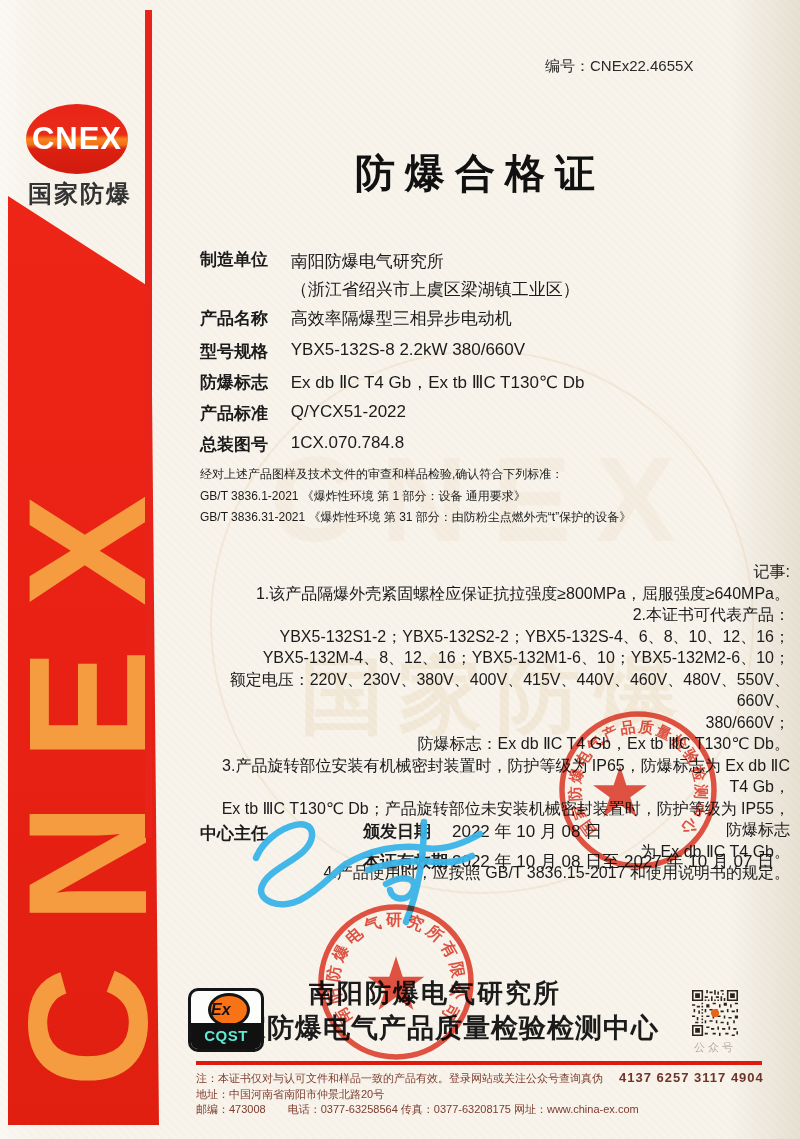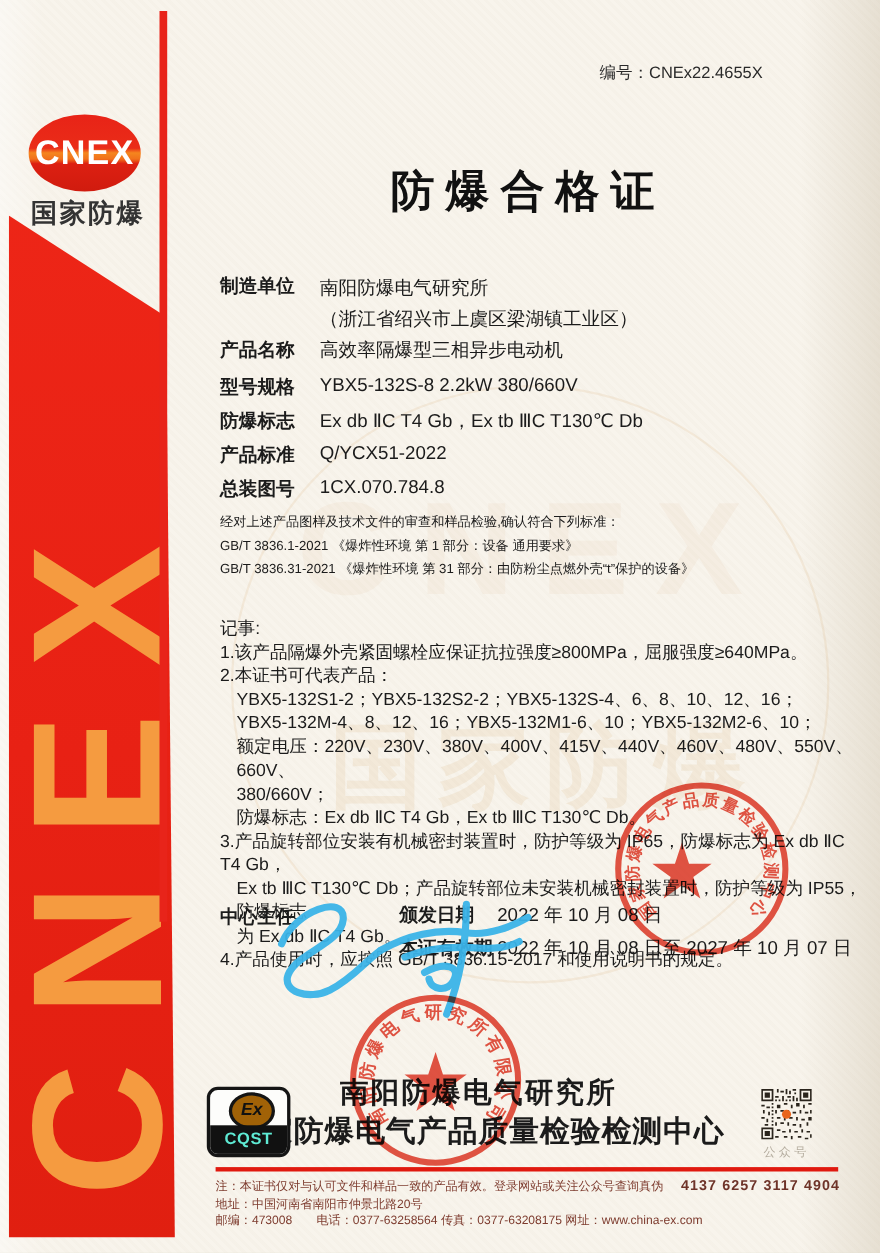--- a/index.html
+++ b/index.html
@@ -32,33 +32,33 @@
   .content{z-index:2;}
   #certno{left:545px;top:57px;font-size:15px;color:#2a2a2a;}
   #title{left:200px;top:146px;width:560px;text-align:center;font-size:40px;font-weight:700;letter-spacing:10px;color:#111;}
   .frow{left:200px;width:575px;font-size:17px;}
   .frow .lab{display:inline-block;width:86px;font-weight:700;vertical-align:top;}
   .frow .val{display:inline-block;vertical-align:top;}
   .mline .val div{line-height:28px;}
   #standards{left:200px;top:464px;width:585px;font-size:12px;}
   #standards p{margin:0;line-height:21.6px;}
   #notes{left:200px;top:561px;width:590px;font-size:16px;}
-  #notes p{margin:0;line-height:21.5px;}
+  #notes p{margin:0;line-height:21.5px;text-align:right;}
   #notes p.ind{padding-left:15px;}
   .signlab{font-size:17px;font-weight:700;}
   .signval{font-size:17px;}
   #orgs{left:190px;top:976px;width:490px;text-align:center;z-index:3;}
   #org1{font-size:26px;font-weight:700;letter-spacing:2px;line-height:34px;}
   #org2{font-size:27px;font-weight:800;letter-spacing:1px;line-height:36px;}
   
   #exmark{left:188px;top:988px;width:70px;height:58px;border:3px solid #151515;border-radius:10px;background:#fdfdfb;overflow:hidden;z-index:3;}
   #exmark .cqst{position:absolute;left:0;right:0;bottom:0;height:26px;background:#111;color:#5eead4;
     font-weight:700;font-size:15px;text-align:center;line-height:26px;letter-spacing:.5px;}
   #exmark .excircle{position:absolute;left:17px;top:2px;width:36px;height:28px;border:3px solid #151515;border-radius:50%;
-    text-align:center;line-height:28px;font-size:16px;font-weight:700;font-style:italic;color:#111;background:#a16207;}
+    text-align:left;line-height:28px;font-size:16px;font-weight:700;font-style:italic;color:#111;background:#f97316;}
   #qr{left:692px;top:990px;z-index:3;}
   #qr-caption{left:690px;top:1040px;width:50px;text-align:center;font-size:11px;letter-spacing:3px;color:#b4ac9e;z-index:3;}
   #redline{left:196px;top:1061px;width:566px;height:4px;background:#e0190f;z-index:3;}
   .foot{left:196px;width:590px;font-size:11px;color:#7d3b2e;z-index:3;}
   .foot b.code{font-size:13px;letter-spacing:1px;margin-left:16px;color:#6e3328;}
   
   .stamp{z-index:5;mix-blend-mode:multiply;opacity:.86;}
   #sig{left:228px;top:800px;z-index:4;}
 </style>
 </head>

